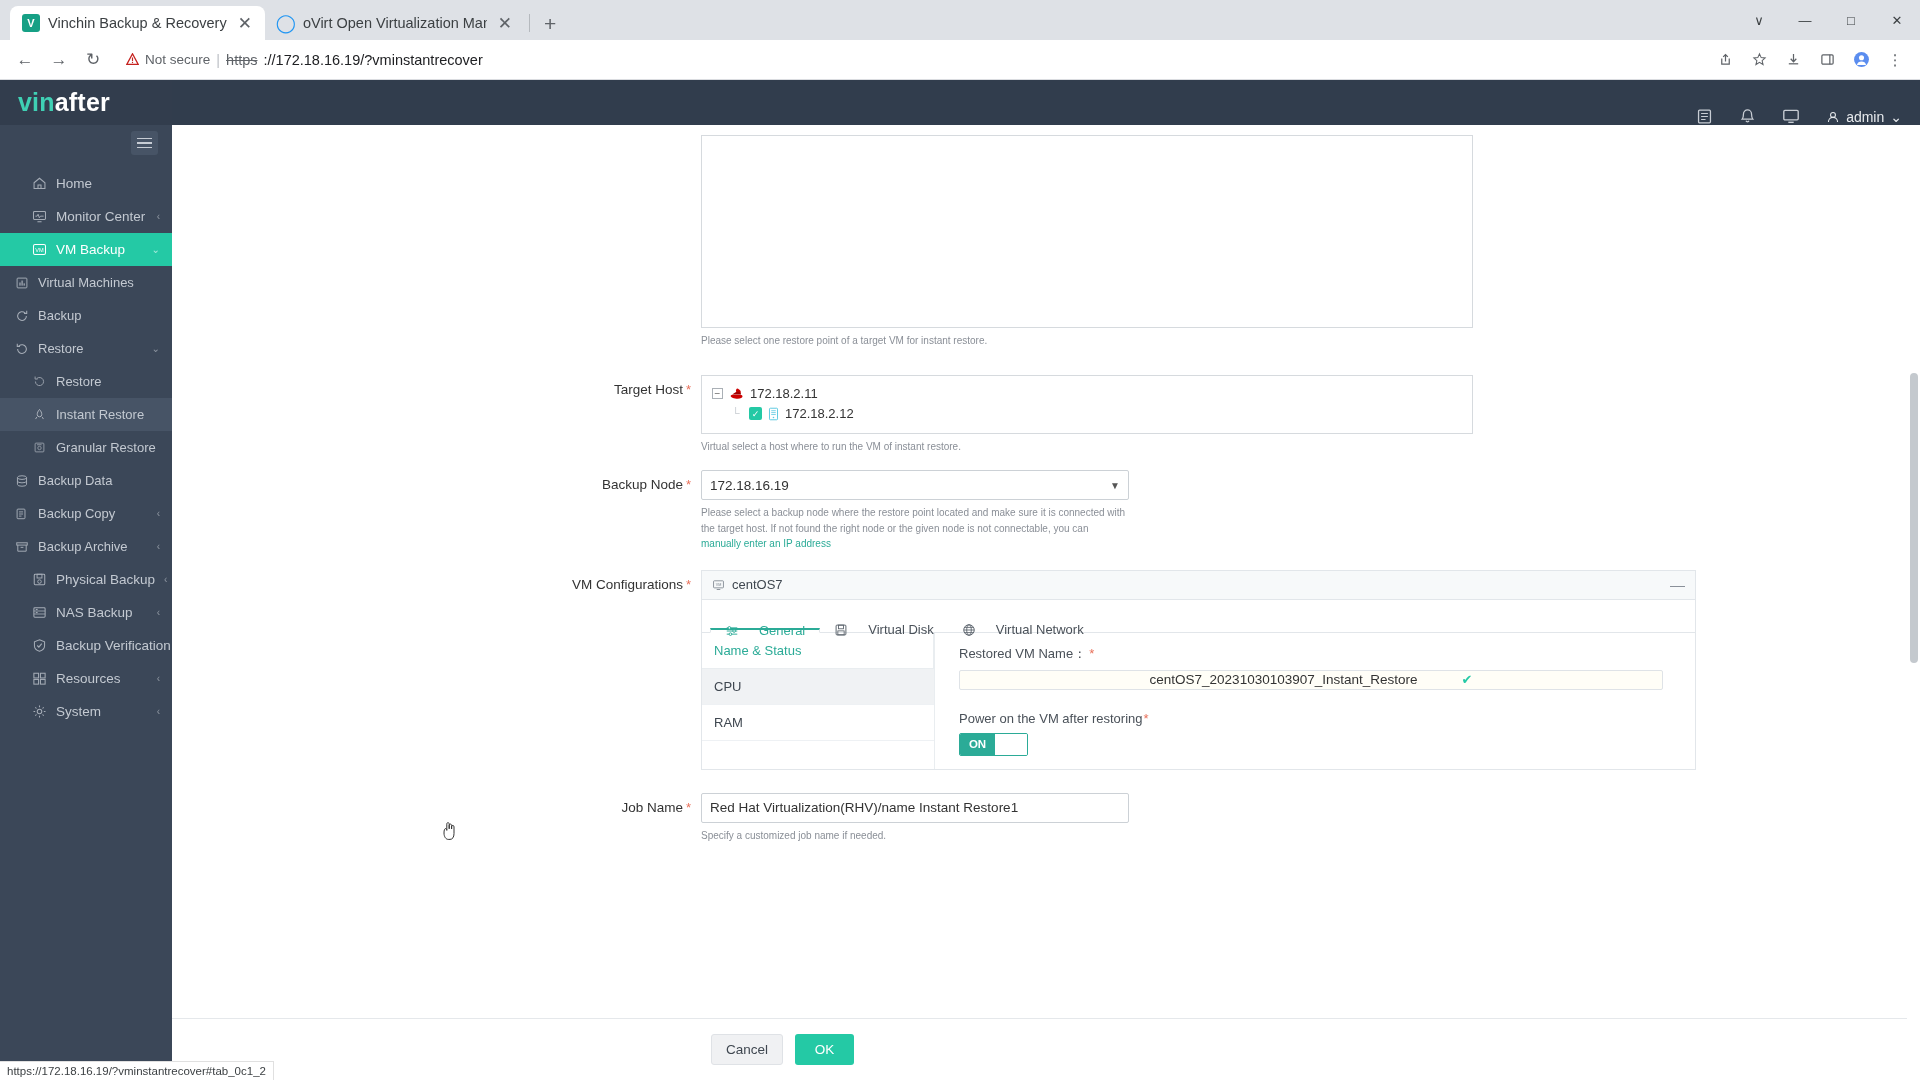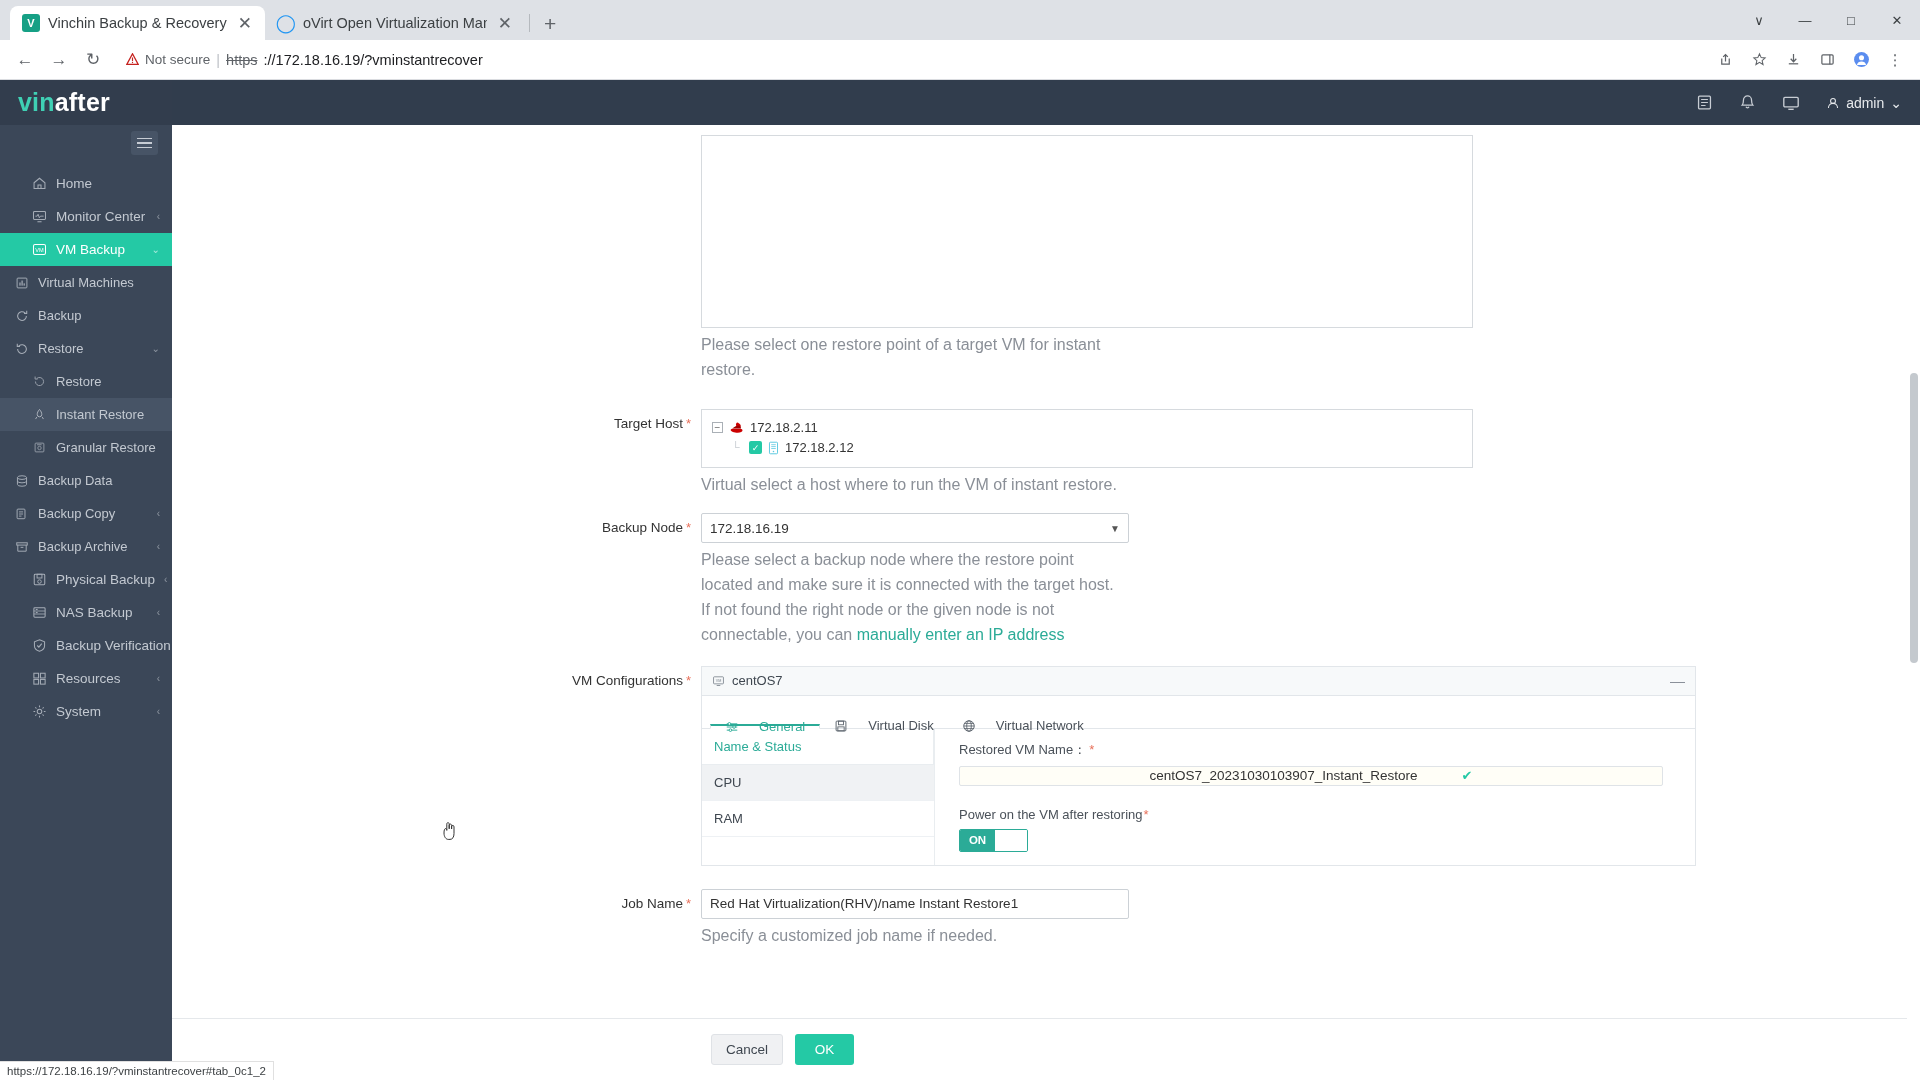--- a/index.html
+++ b/index.html
@@ -104,38 +104,38 @@
     content: ""; position: absolute; right: -11px; top: 0;
     border-top: 16.5px solid transparent; border-bottom: 16.5px solid transparent;
     border-left: 11px solid #24c9a5;
   }
   .nav-sub { padding-left: 14px; font-size: 13px; }
   .nav-sub2 { padding-left: 32px; font-size: 13px; }
   .nav-item.sel { background: #475466; }
 
   .content { flex: 1 1 auto; display: flex; flex-direction: column; overflow: hidden; position: relative; }
   .topbar {
-    height: 45px; background: #313d4d; display: flex; align-items: center;
+    height: 45px; background: #313d4d; display: flex; align-items: flex-end;
     justify-content: flex-end; padding-right: 18px; gap: 26px; color: #c8cdd4;
   }
   .topbar .ti { font-size: 16px; display: flex; align-items: center; }
   .user { display: flex; align-items: center; gap: 6px; font-size: 14px; color: #e6e9ec; }
 
   .page { flex: 1 1 auto; background: #fff; overflow: hidden; position: relative; }
   .form-area { padding: 10px 0 0 0; }
 
   .row { display: flex; align-items: flex-start; margin-bottom: 0; }
   .row-label {
     width: 529px; flex: 0 0 529px; text-align: right; padding-right: 10px;
     font-size: 13.5px; color: #333; padding-top: 7px; white-space: nowrap;
   }
   .req { color: #e8705a; font-size: 13px; margin-left: 3px; }
   .row-field { flex: 1 1 auto; padding-right: 20px; }
 
-  .hint { font-size: 16px; color: #8a8f97; line-height: 1.55; margin-top: 5px; max-width: 425px; }
+  .hint { font-size: 10px; color: #8a8f97; line-height: 1.55; margin-top: 5px; max-width: 425px; }
   .hint a { color: #2bab97; text-decoration: none; }
 
   .restore-box {
     height: 193px; border: 1px solid #d6dade; background: #fff; width: 772px;
   }
 
   .host-box {
     border: 1px solid #d6dade; background: #fff; width: 772px; padding: 8px 10px 9px 10px;
   }
   .tree-row { display: flex; align-items: center; gap: 6px; font-size: 13px; color: #333; height: 20px; }

